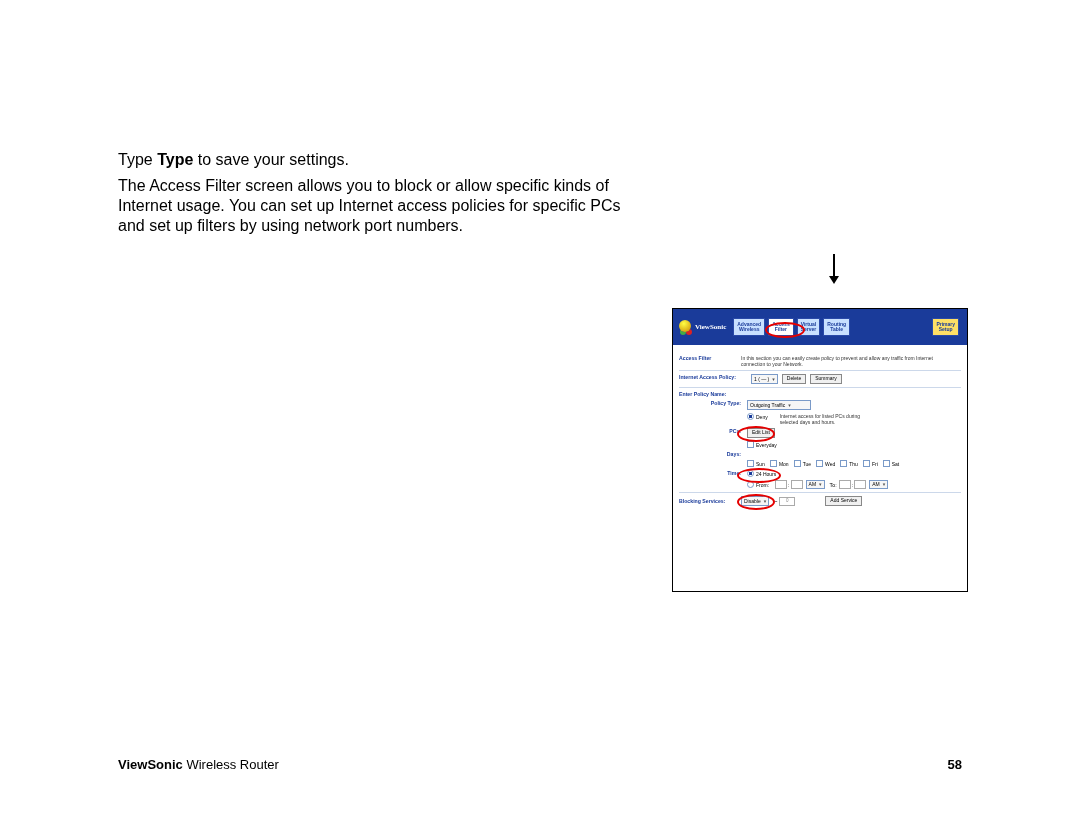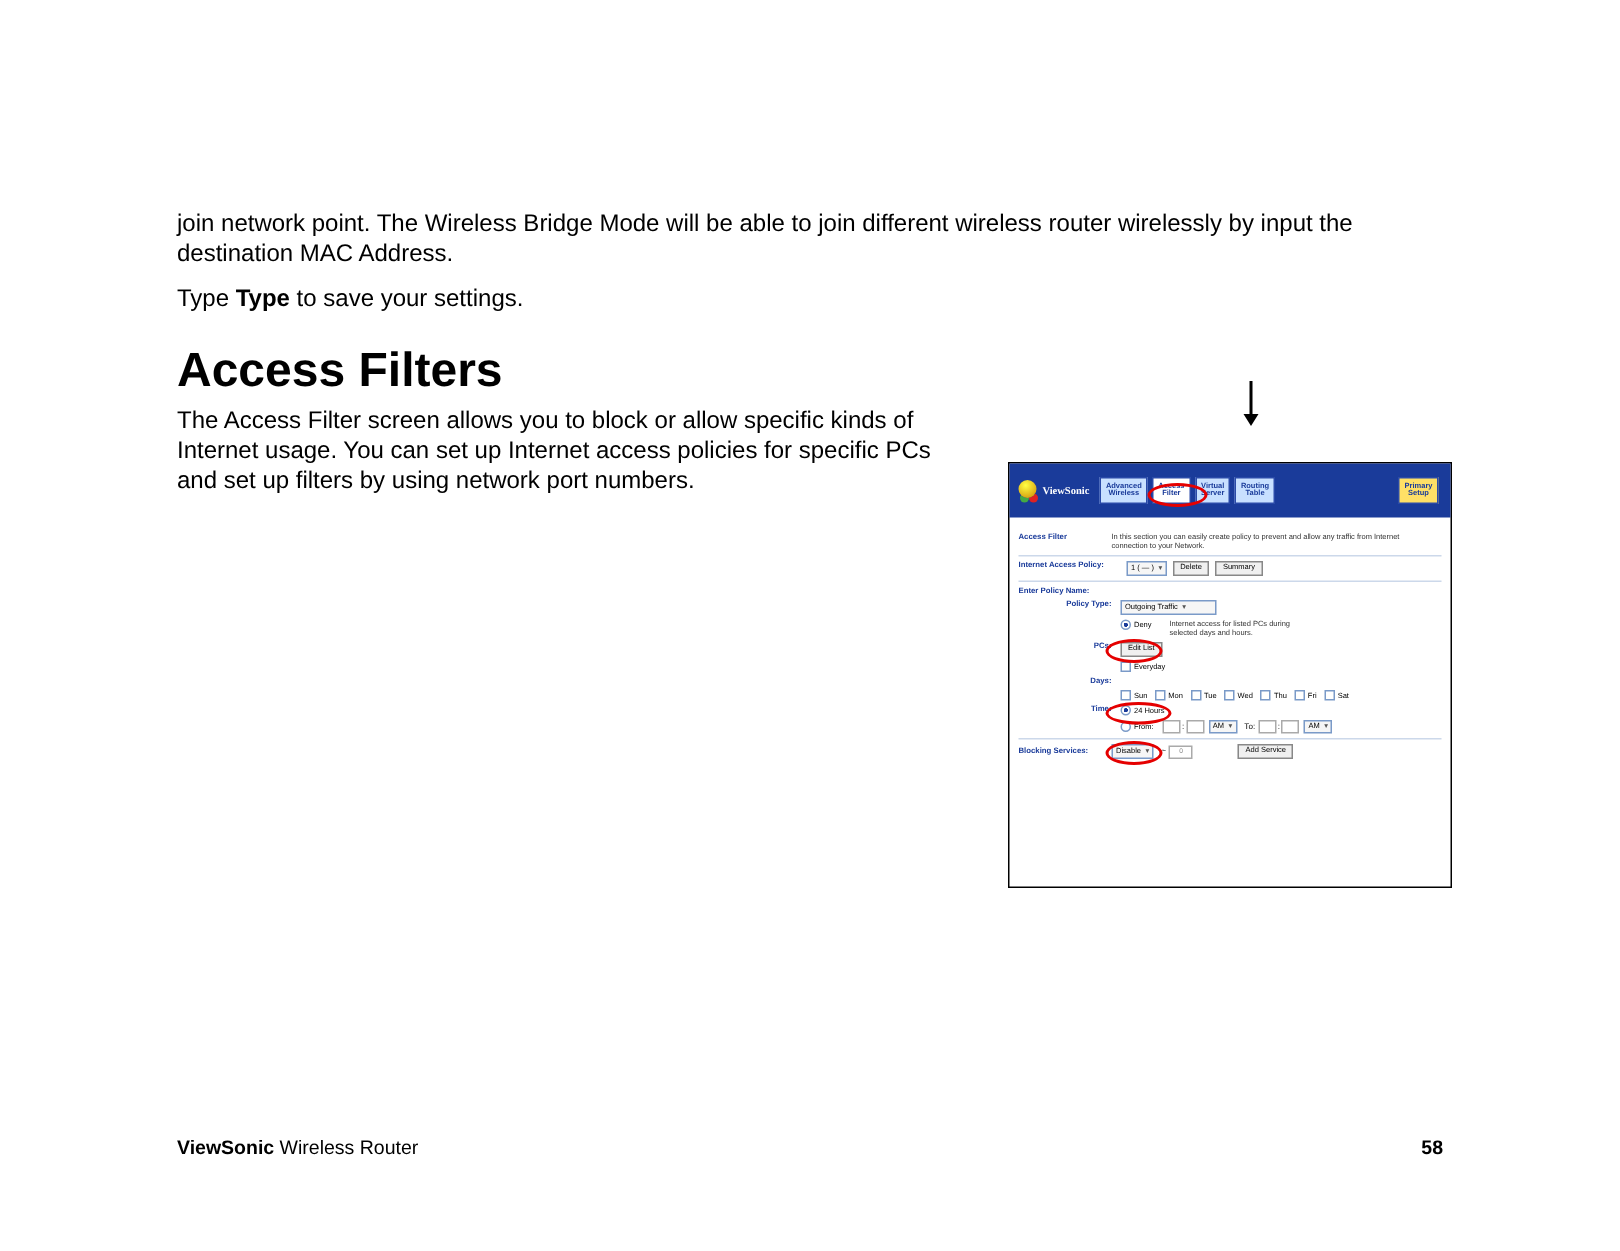--- a/index.html
+++ b/index.html
@@ -243,27 +243,25 @@
     justify-content: space-between;
     font-size: 13px;
   }
   .footer .left b { font-weight: bold; }
 </style>
 </head>
 <body>
 
 <div class="page">
 
-  <p class="body-text">join network point. The Wireless Bridge Mode will be able to join different wireless router wirelessly by input the destination MAC Address.</p>
 
   <p class="body-text apply-line">
     <span>Type </span><b>Type</b><span> to save your settings.</span>
   </p>
 
-  <h1 class="heading">Access Filters</h1>
 
   <p class="body-text desc-block">The Access Filter screen allows you to block or allow specific kinds of Internet usage. You can set up Internet access policies for specific PCs and set up filters by using network port numbers.</p>
 
   <div class="arrow">
     <div class="arrow-line"></div>
     <div class="arrow-head"></div>
   </div>
 
   <div class="figure">
     <div class="nav">

